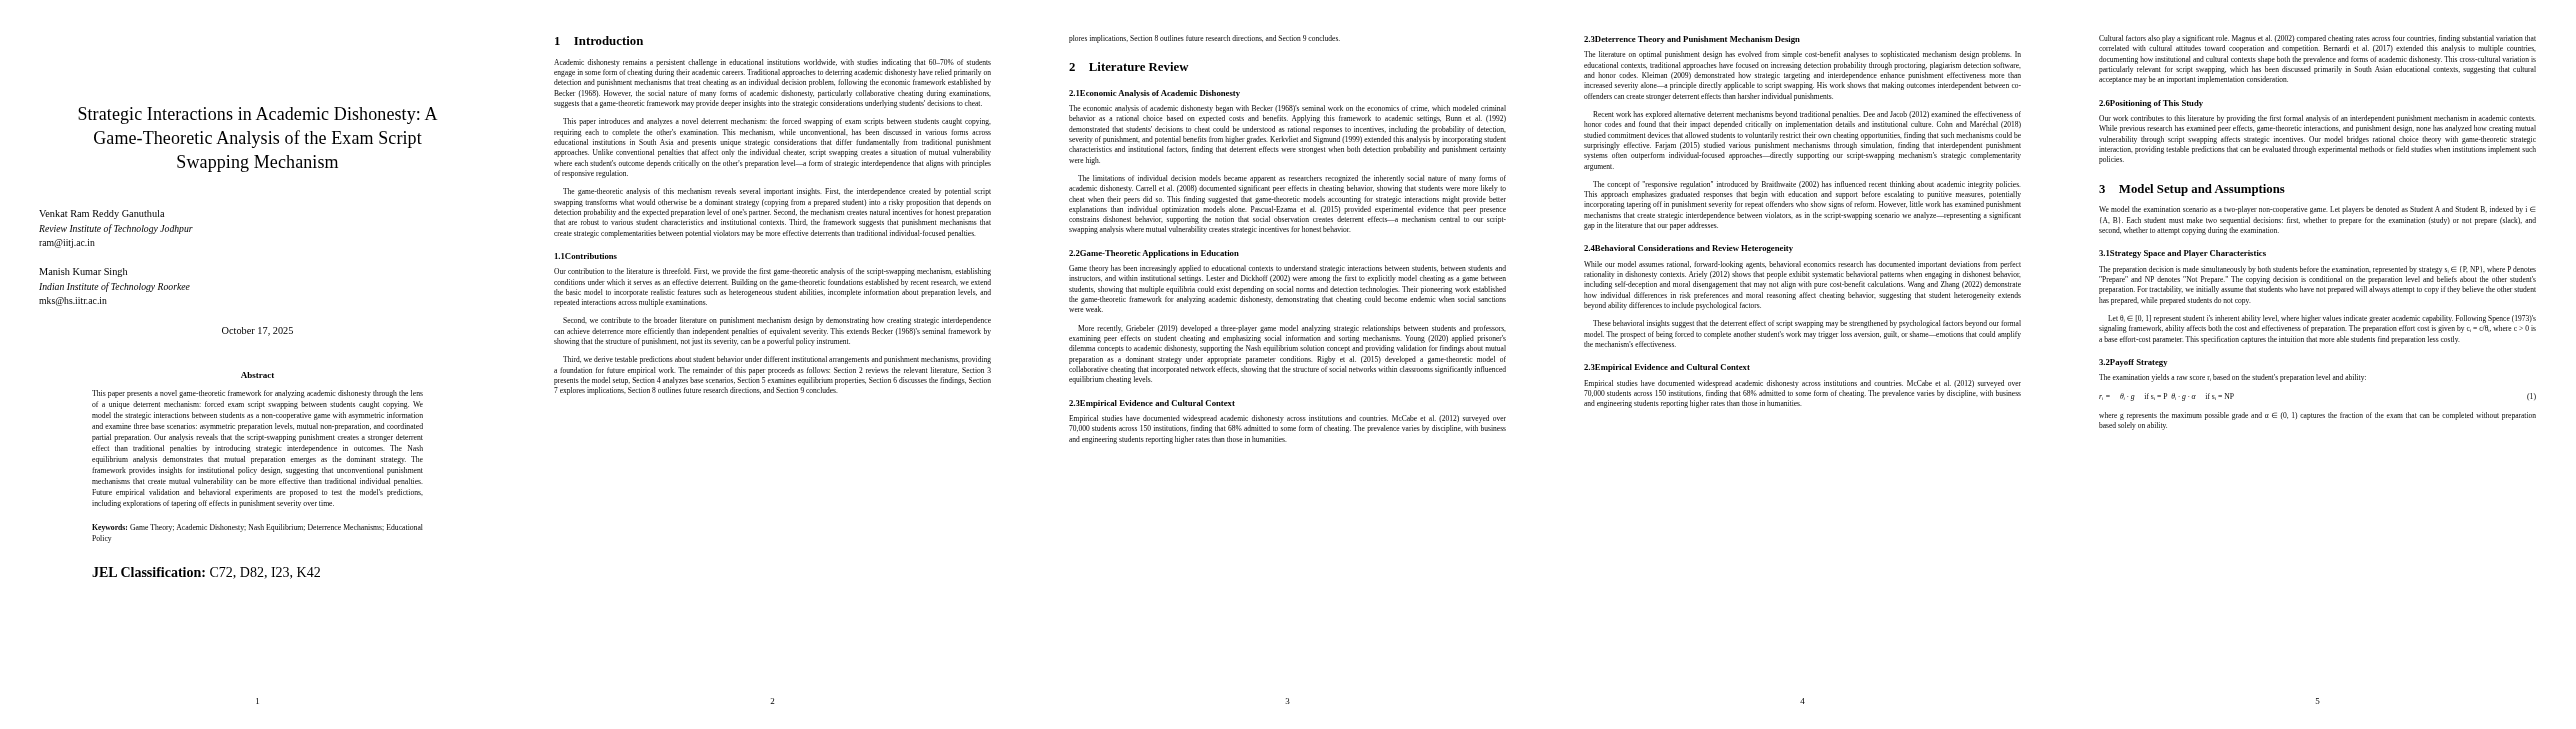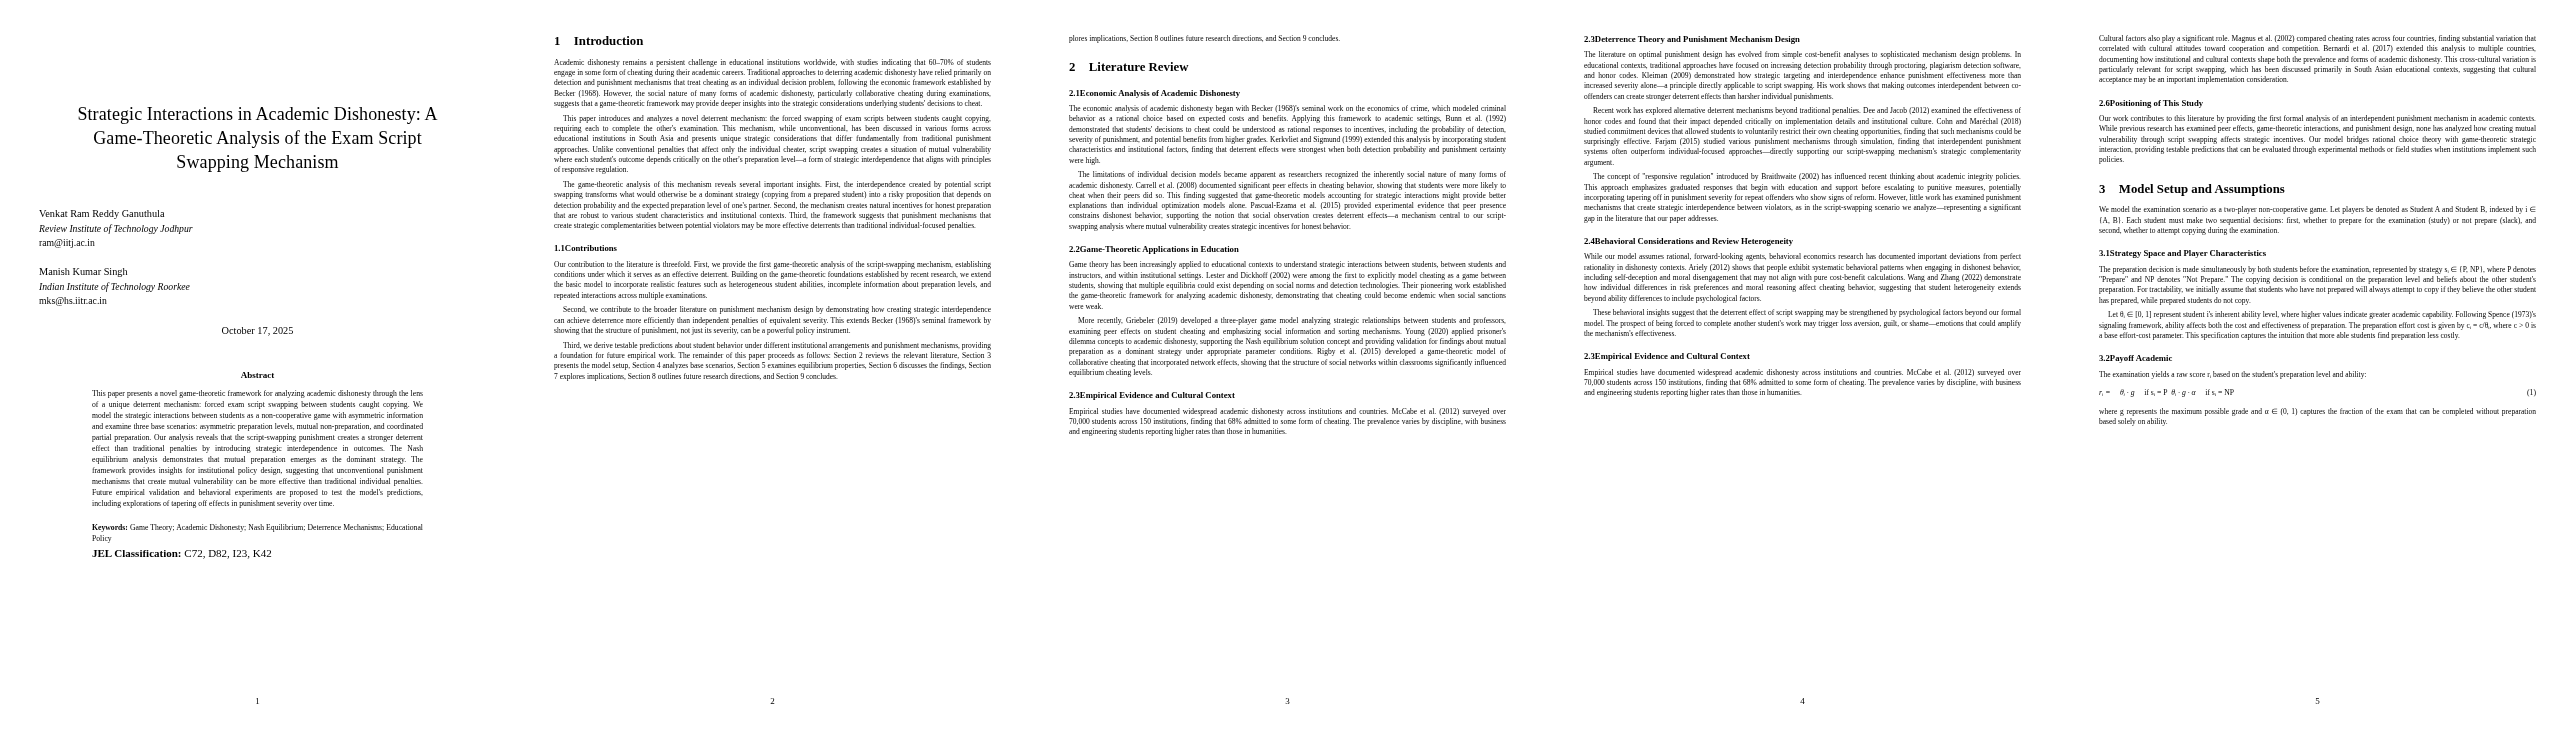--- a/index.html
+++ b/index.html
@@ -49,21 +49,21 @@
   .abstract-wrap { margin:34px 53px 0 53px; }
   .abstract-head {
     text-align:center; font-weight:bold; font-size:9px; margin-bottom:8px;
   }
   .abstract-body {
     font-size:7.7px; line-height:1.44; text-align:justify;
     text-justify:inter-word; hyphens:auto;
   }
   .kw { margin-top:12px; font-size:7.7px; line-height:1.48; text-align:justify; }
   .kw b { font-weight:bold; }
-  .jel { margin-top:1px; font-size:11px; line-height:1.48; }
+  .jel { margin-top:19px; font-size:14px; line-height:1.48; }
   .jel b { font-weight:bold; }
 
   
   .body-col {
     font-size:7.5px;
     line-height:1.375;
     text-align:justify;
     text-justify:inter-word;
     hyphens:auto;
   }
@@ -72,21 +72,21 @@
     line-height:1.2; display:flex; gap:13.4px;
   }
   h1.sec.spaced { margin-top:16px; }
   h2.sub {
     font-size:8.7px; font-weight:bold; margin:12px 0 5.5px 0;
     line-height:1.25; display:flex; gap:0;
   }
   h2.sub .n { flex:0 0 auto; }
   h1.sec .n { flex:0 0 auto; }
   p { margin:0 0 4.3px 0; }
-  p.ind { text-indent:9px; }
+  p.ind { text-indent:9px;margin-top:8px; }
   .eqwrap {
     display:flex; align-items:center; justify-content:center;
     gap:6px; margin:8.5px 0 8px 0; font-size:7.7px;
   }
   .eq-lhs { font-style:italic; }
   .eq-cases {
     display:flex; flex-direction:row; gap:3.6px;
     padding-left:3.6px;
   }
   .eq-row { display:flex; gap:9.7px; white-space:nowrap; }
@@ -229,21 +229,21 @@
 
       <h2 class="sub">
         <span class="n">3.1</span>
         <span>Strategy Space and Player Characteristics</span>
       </h2>
       <p>The preparation decision is made simultaneously by both students before the examination, represented by strategy sᵢ ∈ {P, NP}, where P denotes "Prepare" and NP denotes "Not Prepare." The copying decision is conditional on the preparation level and beliefs about the other student's preparation. For tractability, we initially assume that students who have not prepared will always attempt to copy if they believe the other student has prepared, while prepared students do not copy.</p>
       <p class="ind">Let θᵢ ∈ [0, 1] represent student i's inherent ability level, where higher values indicate greater academic capability. Following Spence (1973)'s signaling framework, ability affects both the cost and effectiveness of preparation. The preparation effort cost is given by cᵢ = c/θᵢ, where c &gt; 0 is a base effort-cost parameter. This specification captures the intuition that more able students find preparation less costly.</p>
 
       <h2 class="sub">
         <span class="n">3.2</span>
-        <span>Payoff Academic</span>
+        <span>Payoff Strategy</span>
       </h2>
       <p>The examination yields a raw score rᵢ based on the student's preparation level and ability:</p>
 
       <div class="eqwrap">
         <span class="eq-lhs">rᵢ =</span>
         <span class="eq-cases">
           <span class="eq-row">
             <span class="mi">θᵢ · g</span>
             <span>if sᵢ = P</span>
           </span>

